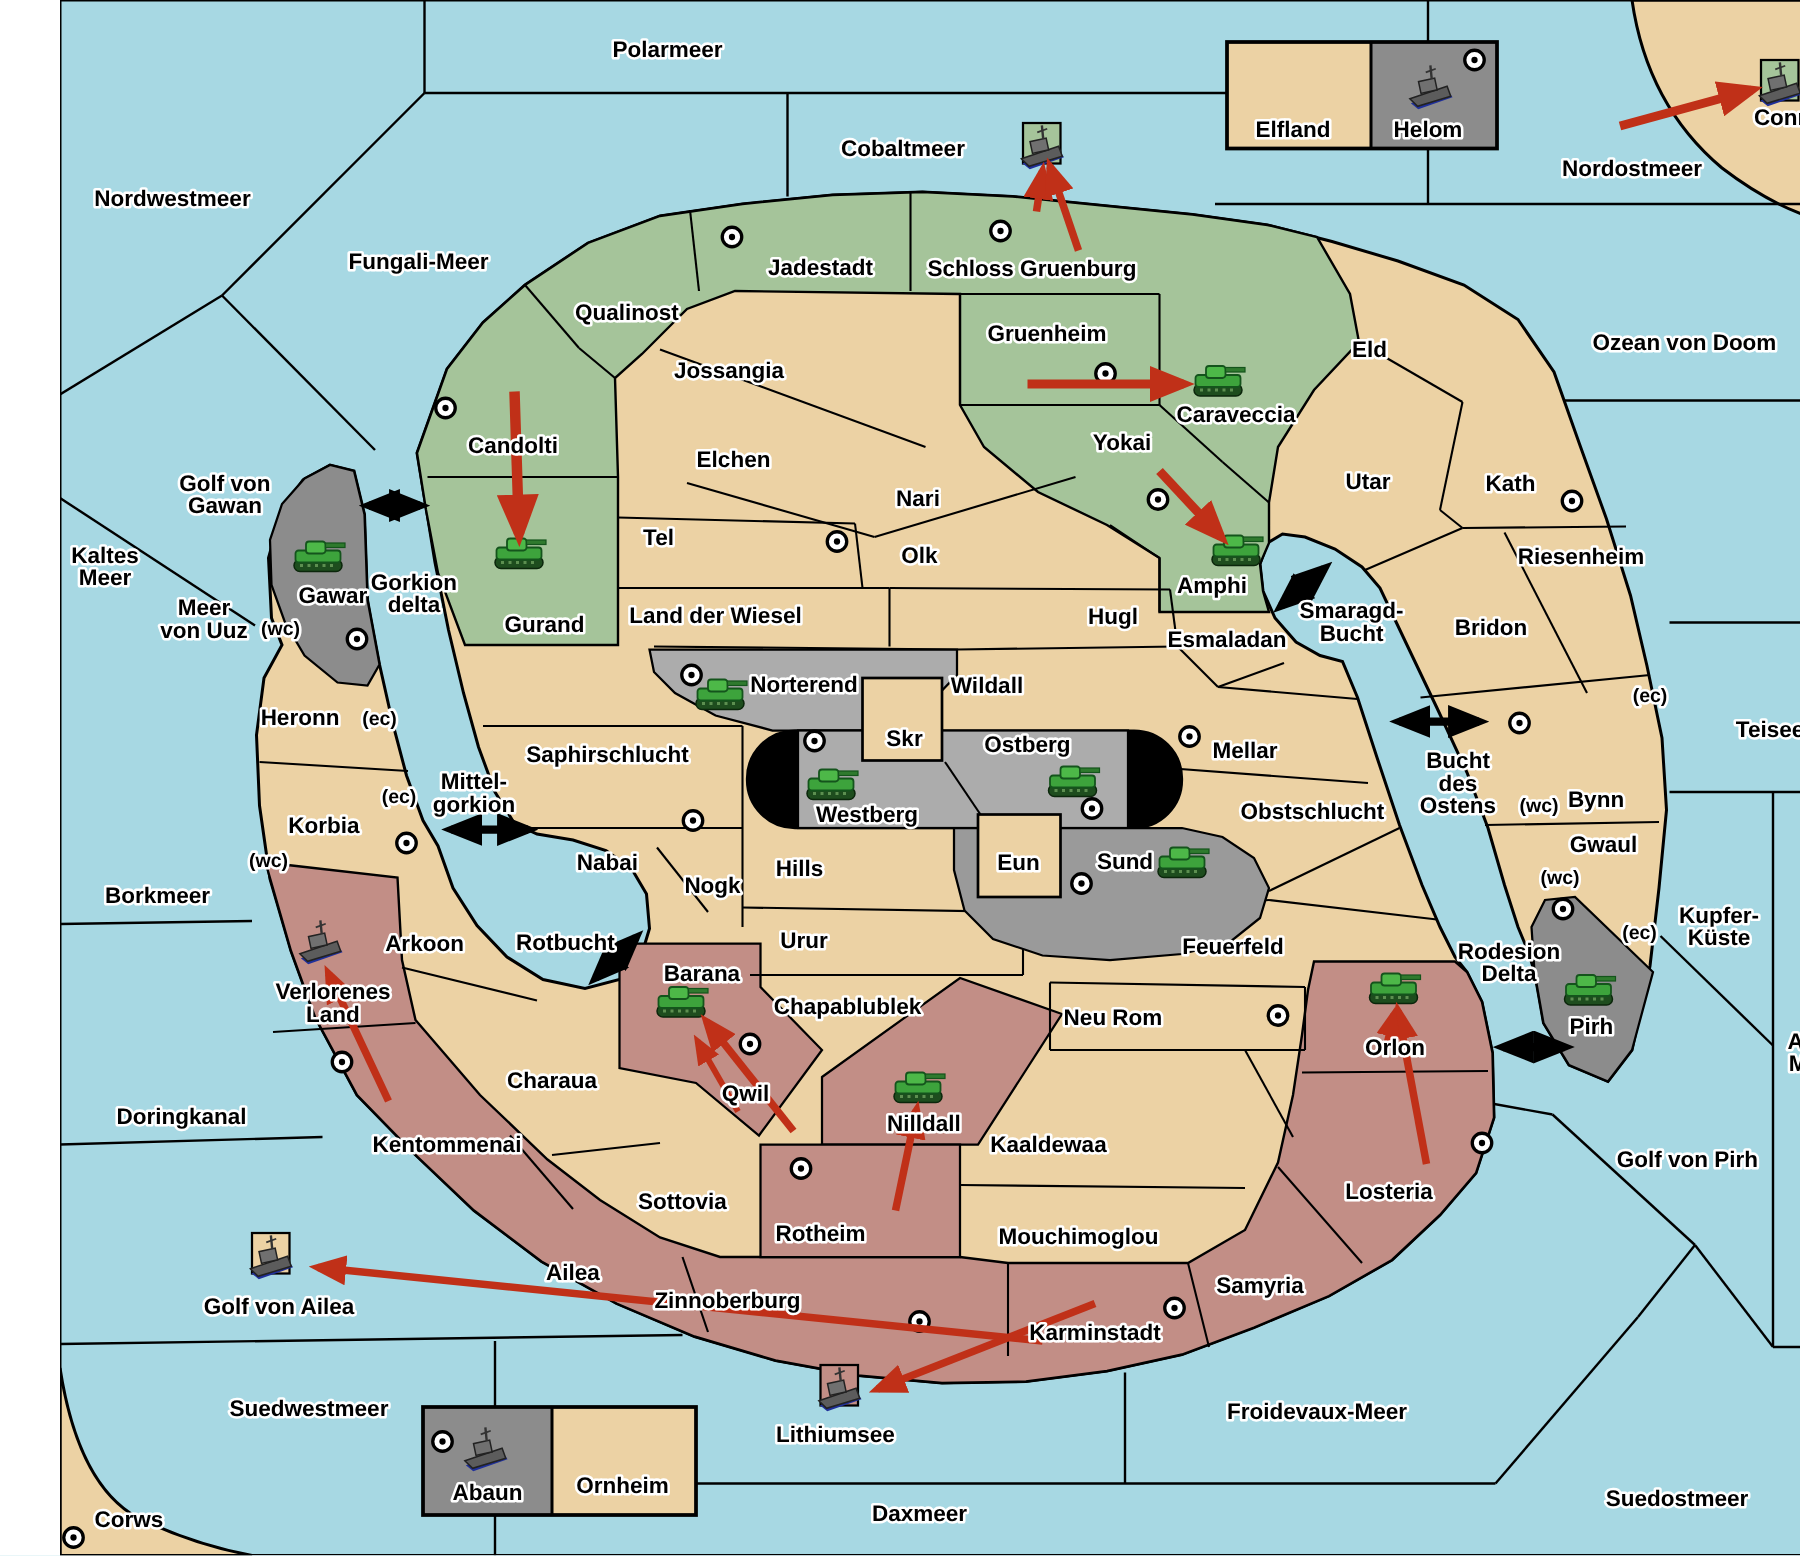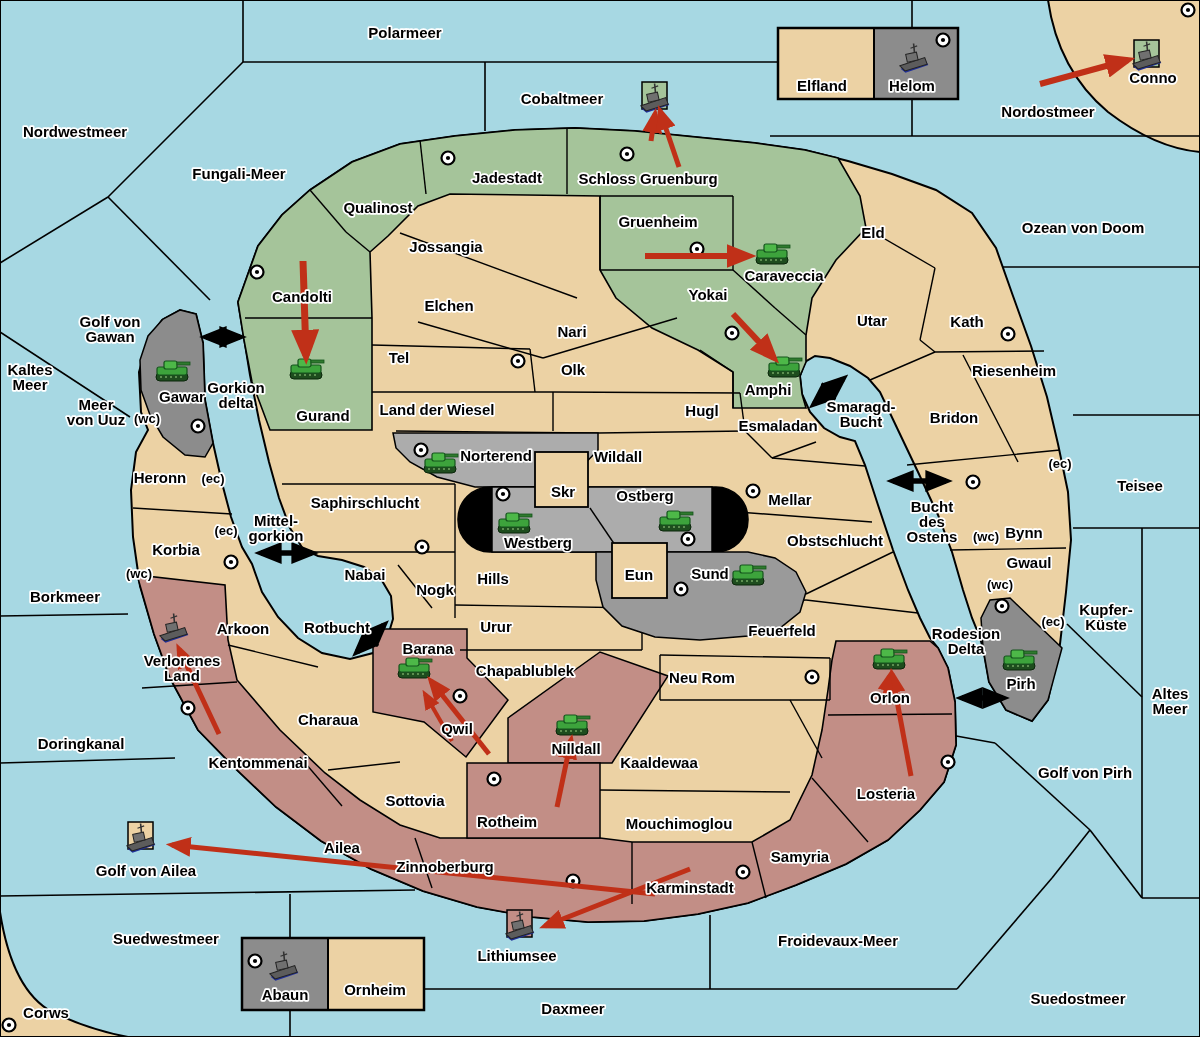--- a/index.html
+++ b/index.html
@@ -1,16 +1,16 @@
 <!DOCTYPE html>
 <html><head>
 <meta charset="utf-8">
 <style>
   html,body{margin:0;padding:0;background:#fff;}
-  #map-root{width:1129px;height:1037px;position:relative;}
+  #map-root{width:1129px;height:1037px;position:relative;margin-left:40px;}
   svg{display:block;font-family:"Liberation Sans",sans-serif;}
   text{font-weight:bold;fill:#000;paint-order:stroke;stroke:#ffffff;stroke-width:3.4px;stroke-linejoin:round;}
   text.coast{font-size:13px;}
   text.lbl{font-size:15px;}
 </style>
 </head>
 <body>
 
 <div id="map-root">
     <svg width="1200" height="1037" viewBox="0 0 1200 1037">

